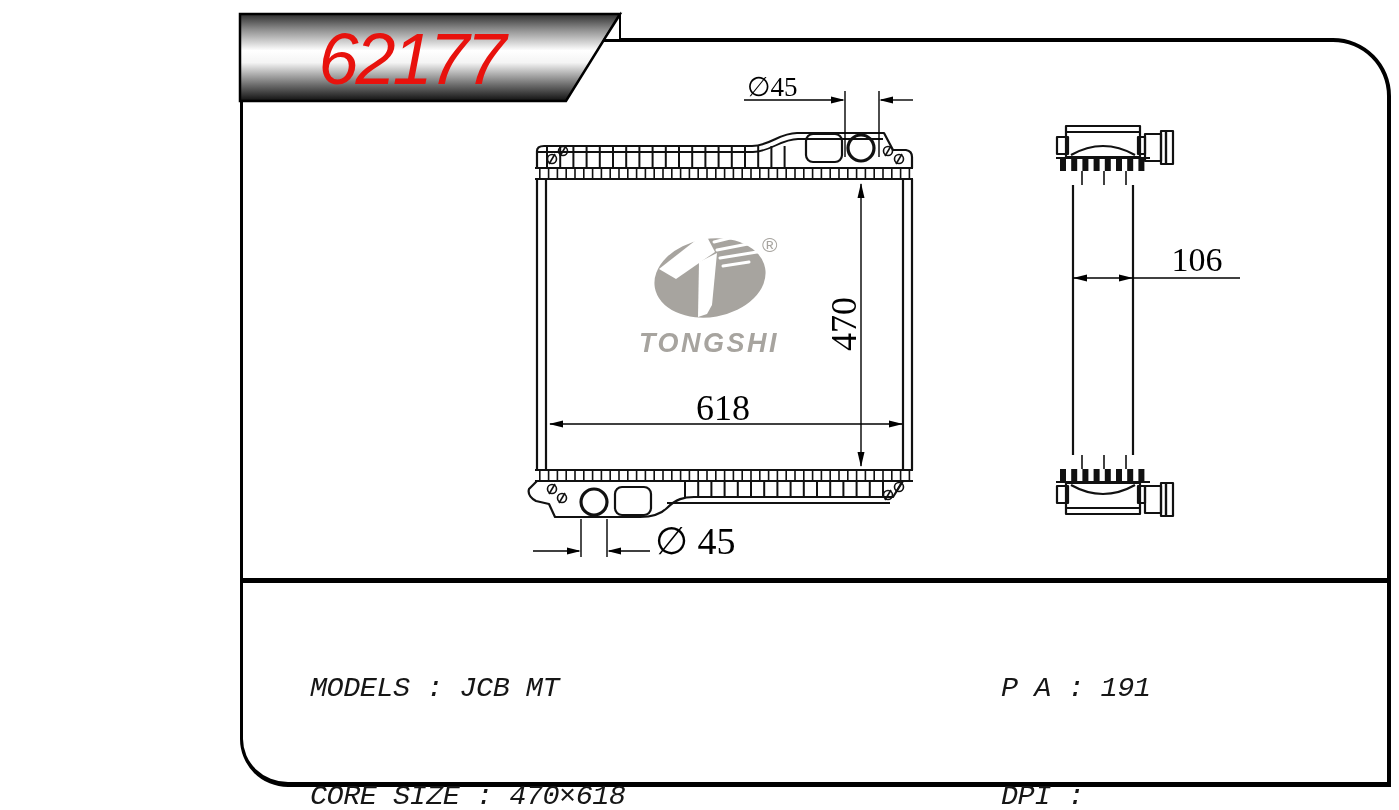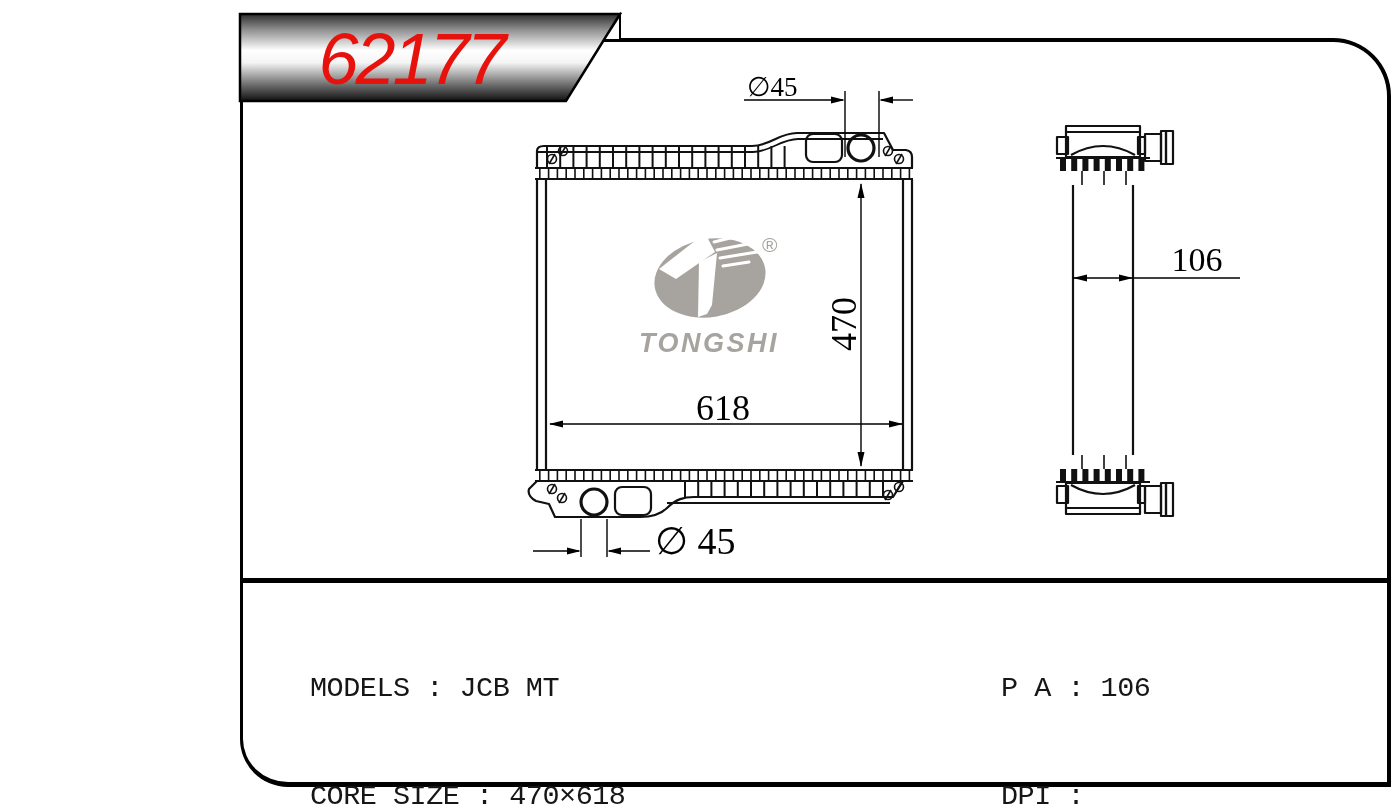--- a/index.html
+++ b/index.html
@@ -6,21 +6,21 @@
   #page{position:relative;width:1399px;height:810px;background:#fff;overflow:hidden;
         font-family:"Liberation Sans",sans-serif;}
   #frame{position:absolute;left:240px;top:38px;width:1144px;height:740px;
          border:3px solid #000;border-top-width:4px;border-right-width:4px;border-bottom-width:5px;
          border-radius:0 58px 0 48px;}
   #divider{position:absolute;left:240px;top:578px;width:1151px;height:5px;background:#000;}
   #drawing-svg{position:absolute;left:0;top:0;width:1399px;height:810px;}
   .spec-col{position:absolute;top:602px;color:#161616;
             font-family:"Liberation Mono",monospace;font-size:28.5px;font-weight:500;
             letter-spacing:-0.5px;white-space:pre;}
-  .spec-col .spec-line{height:42px;line-height:42px;}
+  .spec-col .spec-line{height:42px;line-height:42px;font-style:italic;}
   #spec-left{left:310px;}
   #spec-right{left:1001px;}
   .dim{font-family:"Liberation Serif",serif;fill:#000;}
   .banner-num{font-family:"Liberation Sans",sans-serif;font-style:italic;font-size:72px;
               letter-spacing:-3px;fill:#e8120d;}
   .logo-word{font-family:"Liberation Sans",sans-serif;font-style:italic;font-weight:bold;
              font-size:27px;letter-spacing:2.5px;fill:#a7a49f;}
   .logo-reg{font-family:"Liberation Sans",sans-serif;font-size:21px;fill:#a7a49f;}
 </style>
 </head>
@@ -191,19 +191,19 @@
     </g>
   </svg>
 
   <div id="spec-left" class="spec-col">
     <div class="spec-line">MODELS : JCB MT</div>
     <div class="spec-line">CORE SIZE : 470×618</div>
     
     
   </div>
   <div id="spec-right" class="spec-col">
-    <div class="spec-line">P A : 106</div>
+    <div class="spec-line">P A : 191</div>
     <div class="spec-line">DPI :</div>
     
     
   </div>
 
 </div>
 
 </body></html>

